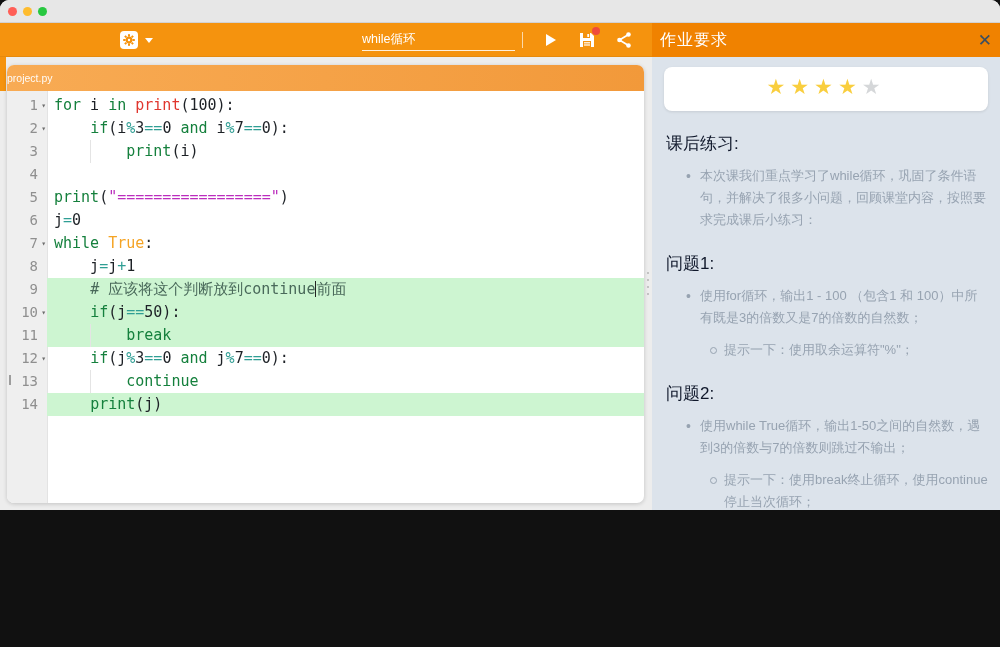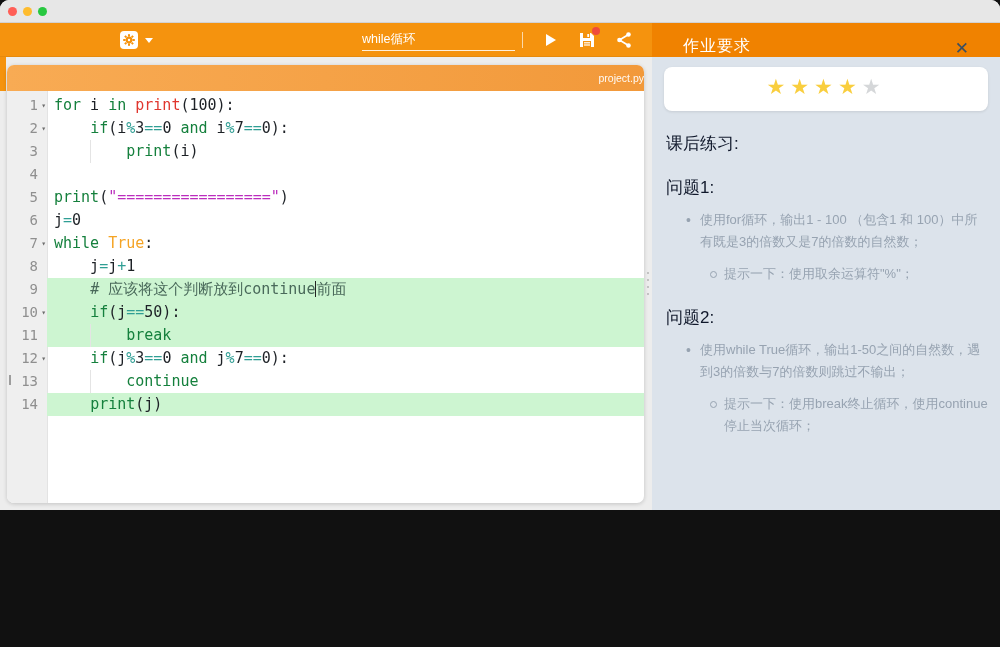--- a/index.html
+++ b/index.html
@@ -15,30 +15,30 @@
   .toprow{height:34px;display:flex;flex:0 0 auto;}
   .toolbar{width:652px;background:#f5930e;position:relative;border-bottom:1px solid rgba(0,0,0,.06);}
   .blocks-btn{position:absolute;left:120px;top:8px;width:18px;height:18px;background:#fff;border-radius:4px;display:flex;align-items:center;justify-content:center;cursor:pointer;}
   .blocks-caret{position:absolute;left:145px;top:15px;width:0;height:0;border-left:4px solid transparent;border-right:4px solid transparent;border-top:5px solid #fff;}
   .proj-input{position:absolute;left:362px;top:5px;width:153px;height:22px;background:transparent;border:none;border-bottom:1px solid rgba(255,255,255,.85);color:#fff;font-size:12.5px;font-family:"Liberation Sans","DejaVu Sans",sans-serif;outline:none;padding:0;}
   .tb-divider{position:absolute;left:522px;top:9px;width:1px;height:16px;background:rgba(255,255,255,.65);}
   .tb-icon{position:absolute;top:7px;width:20px;height:20px;cursor:pointer;}
   .tb-play{left:540px;}.tb-save{left:577px;}.tb-share{left:614px;}
   .save-badge{position:absolute;right:-3px;top:-3px;width:8px;height:8px;background:#ef4b3c;border-radius:50%;}
 
-  .panel-header{flex:1;background:#f08200;display:flex;align-items:flex-end;padding:0 31px;}
+  .panel-header{flex:1;background:#f08200;display:flex;align-items:center;padding:0 8px;}
   .panel-title{color:#fff;font-size:16px;letter-spacing:1px;}
   .panel-close{margin-left:auto;color:#3c4f61;font-size:17px;font-weight:bold;cursor:pointer;line-height:1;}
 
   
   .content{flex:1;display:flex;min-height:0;}
   .editor-region{width:652px;position:relative;background:#ededed;}
   .editor-region::before{content:'';position:absolute;left:0;top:0;width:6px;height:34px;background:#f5930e;}
   .editor-card{position:absolute;left:7px;top:8px;width:637px;bottom:7px;background:#fff;border-radius:7px;box-shadow:0 1px 4px rgba(0,0,0,.18);display:flex;flex-direction:column;overflow:hidden;}
-  .tabbar{height:26px;background:linear-gradient(90deg,#f8ab54,#f2993a);display:flex;align-items:center;justify-content:flex-end;flex:0 0 auto;}
+  .tabbar{height:26px;background:linear-gradient(90deg,#f8ab54,#f2993a);display:flex;align-items:center;justify-content:flex-start;flex:0 0 auto;}
   .tab-label{color:#fff;font-size:10.5px;opacity:.95;}
   .code-area{flex:1;position:relative;overflow:hidden;font-family:"DejaVu Sans Mono","Liberation Mono",monospace;font-size:15px;}
   .gutter-bg{position:absolute;left:0;top:0;bottom:0;width:40px;background:#efefef;border-right:1px solid #e3e3e3;}
   .code-lines{position:relative;padding-top:3px;}
   .line{display:flex;height:23px;line-height:23px;position:relative;}
   .line.hl .code-cell{background:#cdf5d1;}
   .gutter-cell{width:40px;flex:0 0 auto;text-align:right;padding-right:9px;box-sizing:border-box;color:#8f8f8f;font-size:14px;position:relative;user-select:none;}
   .fold{position:absolute;right:1px;top:0;font-size:8px;color:#6d6d6d;}
   .gmark{position:absolute;left:2px;top:8px;width:2px;height:7px;background:#9d9d9d;box-shadow:0 -3px 0 0 #9d9d9d;}
   .code-cell{flex:1;white-space:pre;padding-left:7px;position:relative;color:#1d2126;}
@@ -216,20 +216,21 @@
           <i></i>
       </div>
     </div>
 
     <div class="right-panel">
       <div class="feedback-card">
         <div class="stars"><span class="star filled">★</span><span class="star filled">★</span><span class="star filled">★</span><span class="star filled">★</span><span class="star">★</span></div>
       </div>
       <div id="sections">
           <div class="section-heading">课后练习:</div>
+          <div class="item lv1"><span class="bullet"></span>本次课我们重点学习了while循环，巩固了条件语句，并解决了很多小问题，回顾课堂内容，按照要求完成课后小练习：</div>
           <div class="section-heading">问题1:</div>
           <div class="item lv1"><span class="bullet"></span>使用for循环，输出1 - 100 （包含1 和 100）中所有既是3的倍数又是7的倍数的自然数；</div>
           <div class="item lv2"><span class="bullet"></span>提示一下：使用取余运算符"%"；</div>
           <div class="section-heading">问题2:</div>
           <div class="item lv1"><span class="bullet"></span>使用while True循环，输出1-50之间的自然数，遇到3的倍数与7的倍数则跳过不输出；</div>
           <div class="item lv2"><span class="bullet"></span>提示一下：使用break终止循环，使用continue停止当次循环；</div>
         </div>
     </div>
   </div>
 

